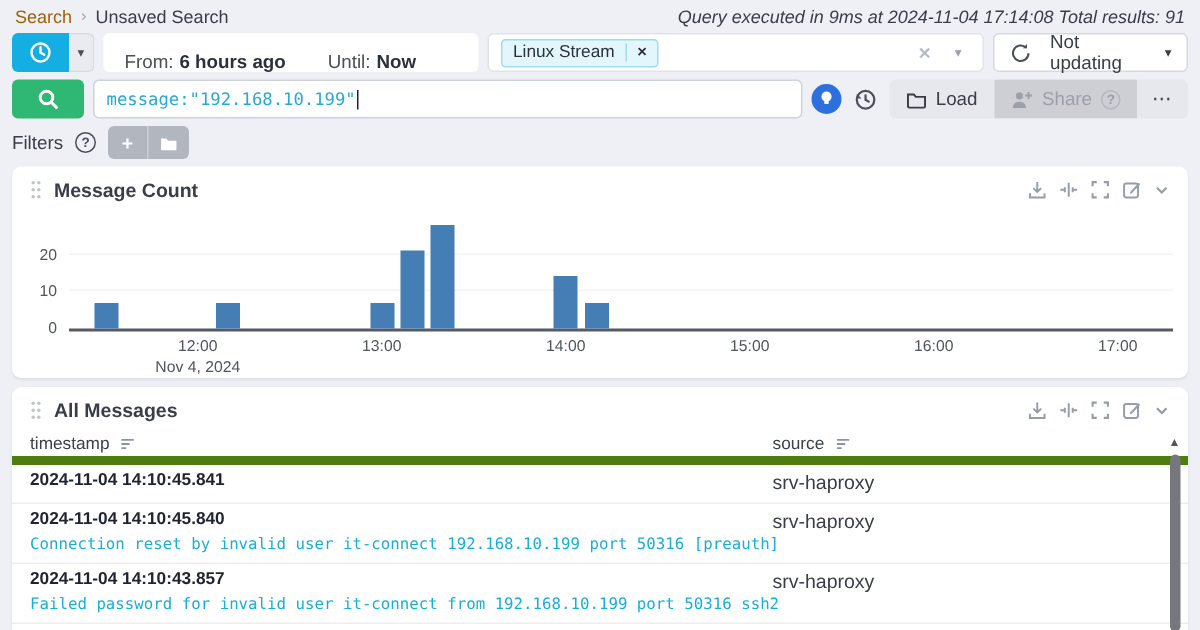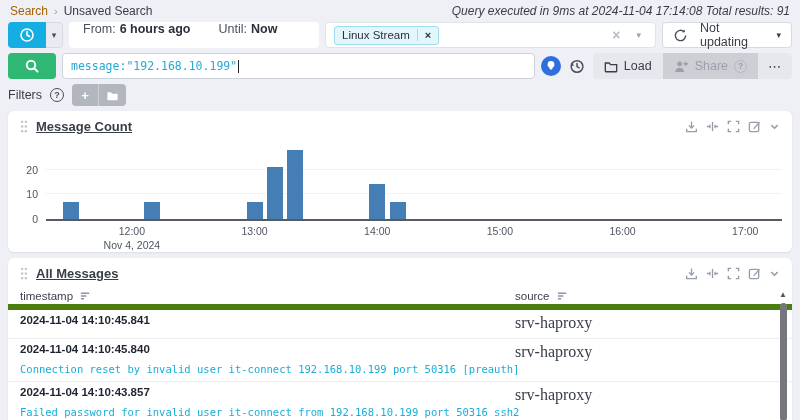--- a/index.html
+++ b/index.html
@@ -16,21 +16,21 @@
   .qstat { font-style:italic; color:#383d47; }
 
   
   .row { display:flex; align-items:stretch; padding:0 8px; margin-bottom:5px; }
   .row2, .row3 { height:26px; gap:6px; }
 
   
   .tr-btn { display:flex; border-radius:4px; overflow:hidden; cursor:pointer; }
   .tr-main { width:38px; background:#14aee3; display:flex; align-items:center; justify-content:center; }
   .tr-caret { width:17px; background:#e9ebf0; border:1px solid #d7dae1; border-left:none; display:flex; align-items:center; justify-content:center; font-size:9px; color:#4a4f59; border-radius:0 4px 4px 0; }
-  .range-box { width:250px; background:#fff; border-radius:4px; display:flex; align-items:flex-start; padding:0 14px; font-size:12.5px; color:#4a4f59; }
+  .range-box { width:250px; background:#fff; border-radius:4px; display:flex; align-items:flex-end; padding:0 14px; font-size:12.5px; color:#4a4f59; }
   .range-box b { color:#2b303b; margin-left:4px; }
   .range-box .until { margin-left:28px; }
   .stream-box { flex:1; background:#fff; border:1px solid #e0e3ea; border-radius:4px; display:flex; align-items:center; padding:0 8px; }
   .chip { display:flex; align-items:center; background:#e2f6fb; border:1px solid #9edcee; border-radius:3px; font-size:11.5px; color:#2b303b; height:19px; overflow:hidden; }
   .chip .chip-label { padding:0 7px; }
   .chip .chip-x { padding:0 7px; border-left:1px solid #9edcee; font-weight:bold; cursor:pointer; color:#2b303b; font-size:11px; }
   .sel-icons { margin-left:auto; display:flex; align-items:center; gap:16px; padding-right:6px; }
   .sel-icons .clear { color:#b6bcc7; font-size:14px; font-weight:bold; cursor:pointer; }
   .sel-icons .caret { color:#9aa1ad; font-size:9px; cursor:pointer; }
   .upd-group { width:130px; background:#fff; border:1px solid #d6d9e0; border-radius:4px; display:flex; align-items:center; padding:0 10px; gap:12px; cursor:pointer; }
@@ -55,21 +55,21 @@
   .q-circle { width:14px; height:14px; border:1.5px solid #494f5a; border-radius:50%; font-size:9px; display:flex; align-items:center; justify-content:center; color:#494f5a; font-weight:bold; }
   .filter-group { display:flex; background:#b2b6be; border-radius:4px; overflow:hidden; height:22px; }
   .fg-btn { width:27px; display:flex; align-items:center; justify-content:center; color:#fff; cursor:pointer; }
   .fg-btn.plus { font-size:13px; font-weight:bold; border-right:1px solid rgba(255,255,255,.35); }
 
   
   .card { background:#fff; border-radius:6px; margin:0 8px 6px 8px; box-shadow:0 1px 2px rgba(60,64,90,.10); position:relative; }
   .card-chart { height:141px; }
   .card-table { height:230px; }
   .whead { display:flex; align-items:center; height:30px; padding:0 12px; gap:8px; }
-  .whead .title { font-size:13px; font-weight:bold; color:#383d47;text-decoration:underline; }
+  .whead .title { font-size:13px; font-weight:bold; color:#383d47; }
   .whead .spacer { flex:1; }
   .whead .wic { color:#959caa; display:flex; align-items:center; cursor:pointer; }
   .handle { color:#bfc4cd; cursor:grab; display:flex; align-items:center; }
 
   
   .chart { margin:4px 10px 0 38px; }
   .plot { position:relative; height:76px; border-bottom:2px solid #565a63; }
   .grid { position:absolute; left:0; right:0; height:1px; background:#f2f3f6; }
   .ylab { position:absolute; right:calc(100% + 8px); transform:translateY(50%); font-size:10.5px; color:#4f5560; }
   .bar { position:absolute; bottom:0; width:16px; transform:translateX(-50%); }
@@ -77,21 +77,21 @@
   .xtick { position:absolute; top:4px; transform:translateX(-50%); text-align:center; font-size:10.5px; color:#4f5560; white-space:nowrap; }
   .xsub { margin-top:2px; color:#4f5560; }
 
   
   .thead { display:flex; align-items:center; height:22px; padding:0 12px; font-size:11.5px; color:#3a3f4b; border-bottom:6px solid #4d7c0f; }
   .col-ts { flex:0 0 495px; display:flex; align-items:center; gap:7px; }
   .col-src { flex:1; display:flex; align-items:center; gap:7px; }
   .mrow { padding:4px 12px 6px 12px; border-bottom:1px solid #ededf2; cursor:pointer; }
   .line1 { display:flex; }
   .ts { flex:0 0 495px; font-size:11.5px; font-weight:bold; color:#1f2430; }
-  .src { flex:1; font-size:16px; color:#383d47;font-family:Liberation Serif, serif; }
+  .src { flex:1; font-size:13px; color:#383d47; }
   .msg { margin-top:2px; font-family:"DejaVu Sans Mono",monospace; font-size:10.5px; color:#18aed8; white-space:nowrap; overflow:hidden; }
 
   
   .sb { position:absolute; top:32px; right:3px; width:12px; display:flex; flex-direction:column; align-items:center; }
   .sb-up { font-size:8px; color:#4f5560; line-height:10px; cursor:pointer; }
   .sb-thumb { width:7px; height:118px; background:#76777c; border-radius:4px; margin-top:3px; cursor:grab; }
 
   svg { display:block; }
 </style>
 </head>

